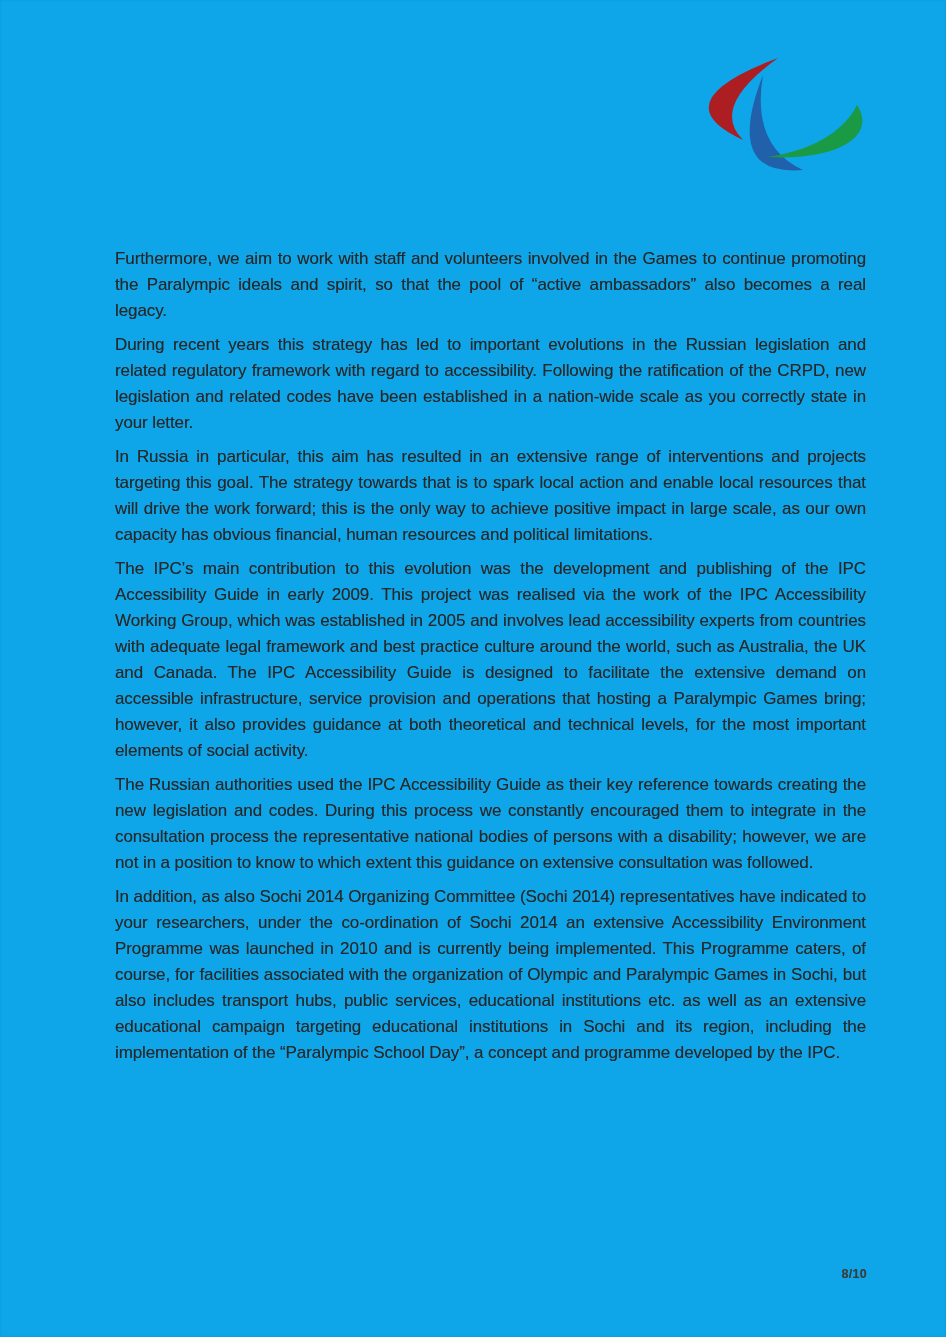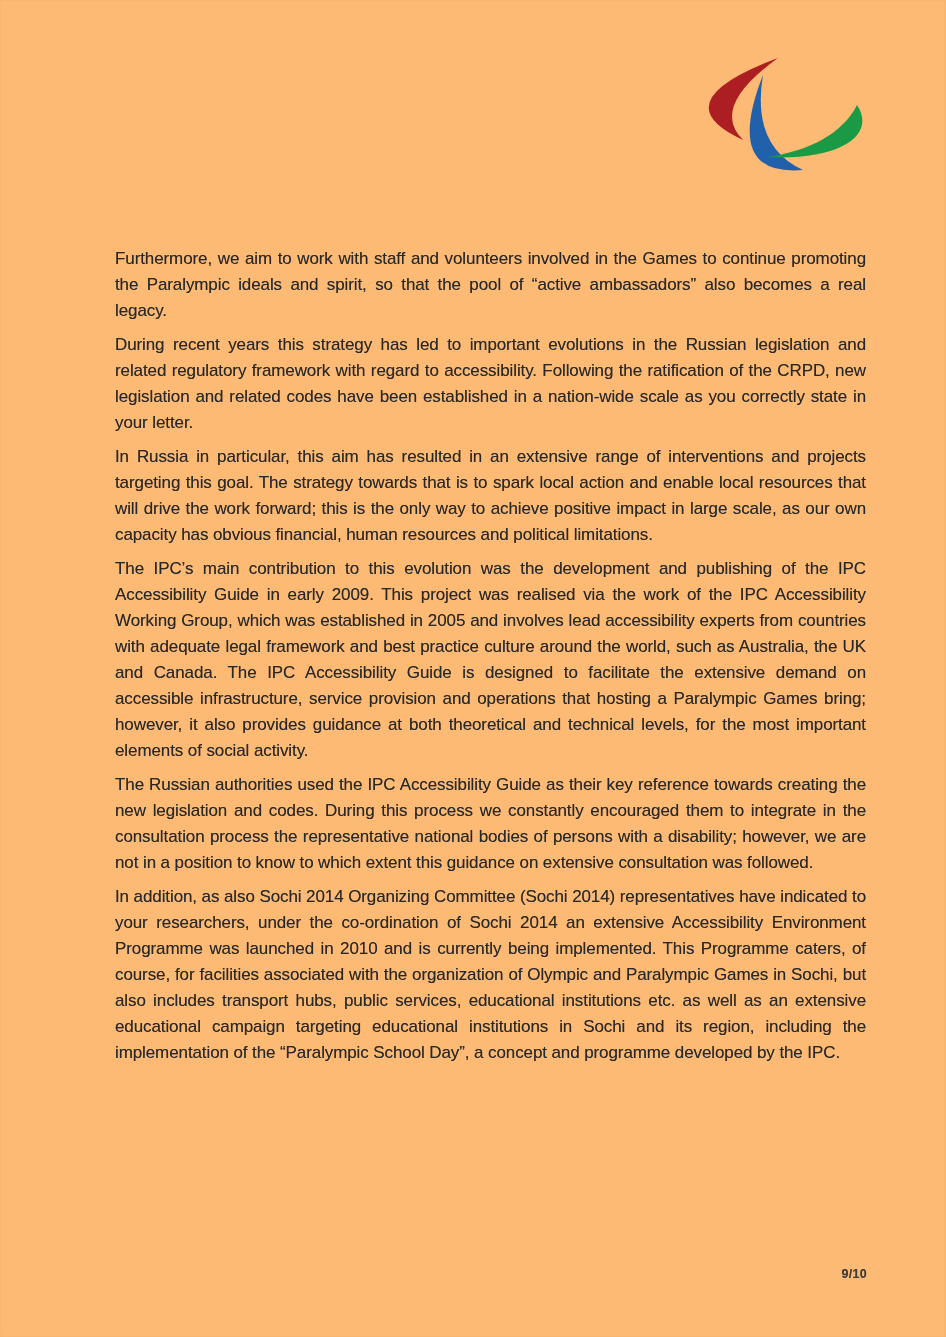--- a/index.html
+++ b/index.html
@@ -6,21 +6,21 @@
   html, body {
     margin: 0;
     padding: 0;
     background: #ffffff;
     font-family: "Liberation Sans", sans-serif;
   }
   .page {
     position: relative;
     width: 946px;
     height: 1337px;
-    background: #fdba74;
+    background: #0ea5e9;
     overflow: hidden;
     box-shadow: inset 0 0 3px rgba(0,0,0,0.06);
   }
   .logo {
     position: absolute;
     left: 705px;
     top: 57px;
     width: 170px;
     height: 121px;
   }
@@ -63,15 +63,15 @@
 
   <div class="content">
     <p>Furthermore, we aim to work with staff and volunteers involved in the Games to continue promoting the Paralympic ideals and spirit, so that the pool of “active ambassadors” also becomes a real legacy.</p>
     <p>During recent years this strategy has led to important evolutions in the Russian legislation and related regulatory framework with regard to accessibility. Following the ratification of the CRPD, new legislation and related codes have been established in a nation-wide scale as you correctly state in your letter.</p>
     <p>In Russia in particular, this aim has resulted in an extensive range of interventions and projects targeting this goal. The strategy towards that is to spark local action and enable local resources that will drive the work forward; this is the only way to achieve positive impact in large scale, as our own capacity has obvious financial, human resources and political limitations.</p>
     <p>The IPC’s main contribution to this evolution was the development and publishing of the IPC Accessibility Guide in early 2009. This project was realised via the work of the IPC Accessibility Working Group, which was established in 2005 and involves lead accessibility experts from countries with adequate legal framework and best practice culture around the world, such as Australia, the UK and Canada. The IPC Accessibility Guide is designed to facilitate the extensive demand on accessible infrastructure, service provision and operations that hosting a Paralympic Games bring; however, it also provides guidance at both theoretical and technical levels, for the most important elements of social activity.</p>
     <p>The Russian authorities used the IPC Accessibility Guide as their key reference towards creating the new legislation and codes. During this process we constantly encouraged them to integrate in the consultation process the representative national bodies of persons with a disability; however, we are not in a position to know to which extent this guidance on extensive consultation was followed.</p>
     <p>In addition, as also Sochi 2014 Organizing Committee (Sochi 2014) representatives have indicated to your researchers, under the co-ordination of Sochi 2014 an extensive Accessibility Environment Programme was launched in 2010 and is currently being implemented. This Programme caters, of course, for facilities associated with the organization of Olympic and Paralympic Games in Sochi, but also includes transport hubs, public services, educational institutions etc. as well as an extensive educational campaign targeting educational institutions in Sochi and its region, including the implementation of the “Paralympic School Day”, a concept and programme developed by the IPC.</p>
   </div>
 
-  <div class="page-number">9/10</div>
+  <div class="page-number">8/10</div>
 
 </div>
 
 </body></html>

